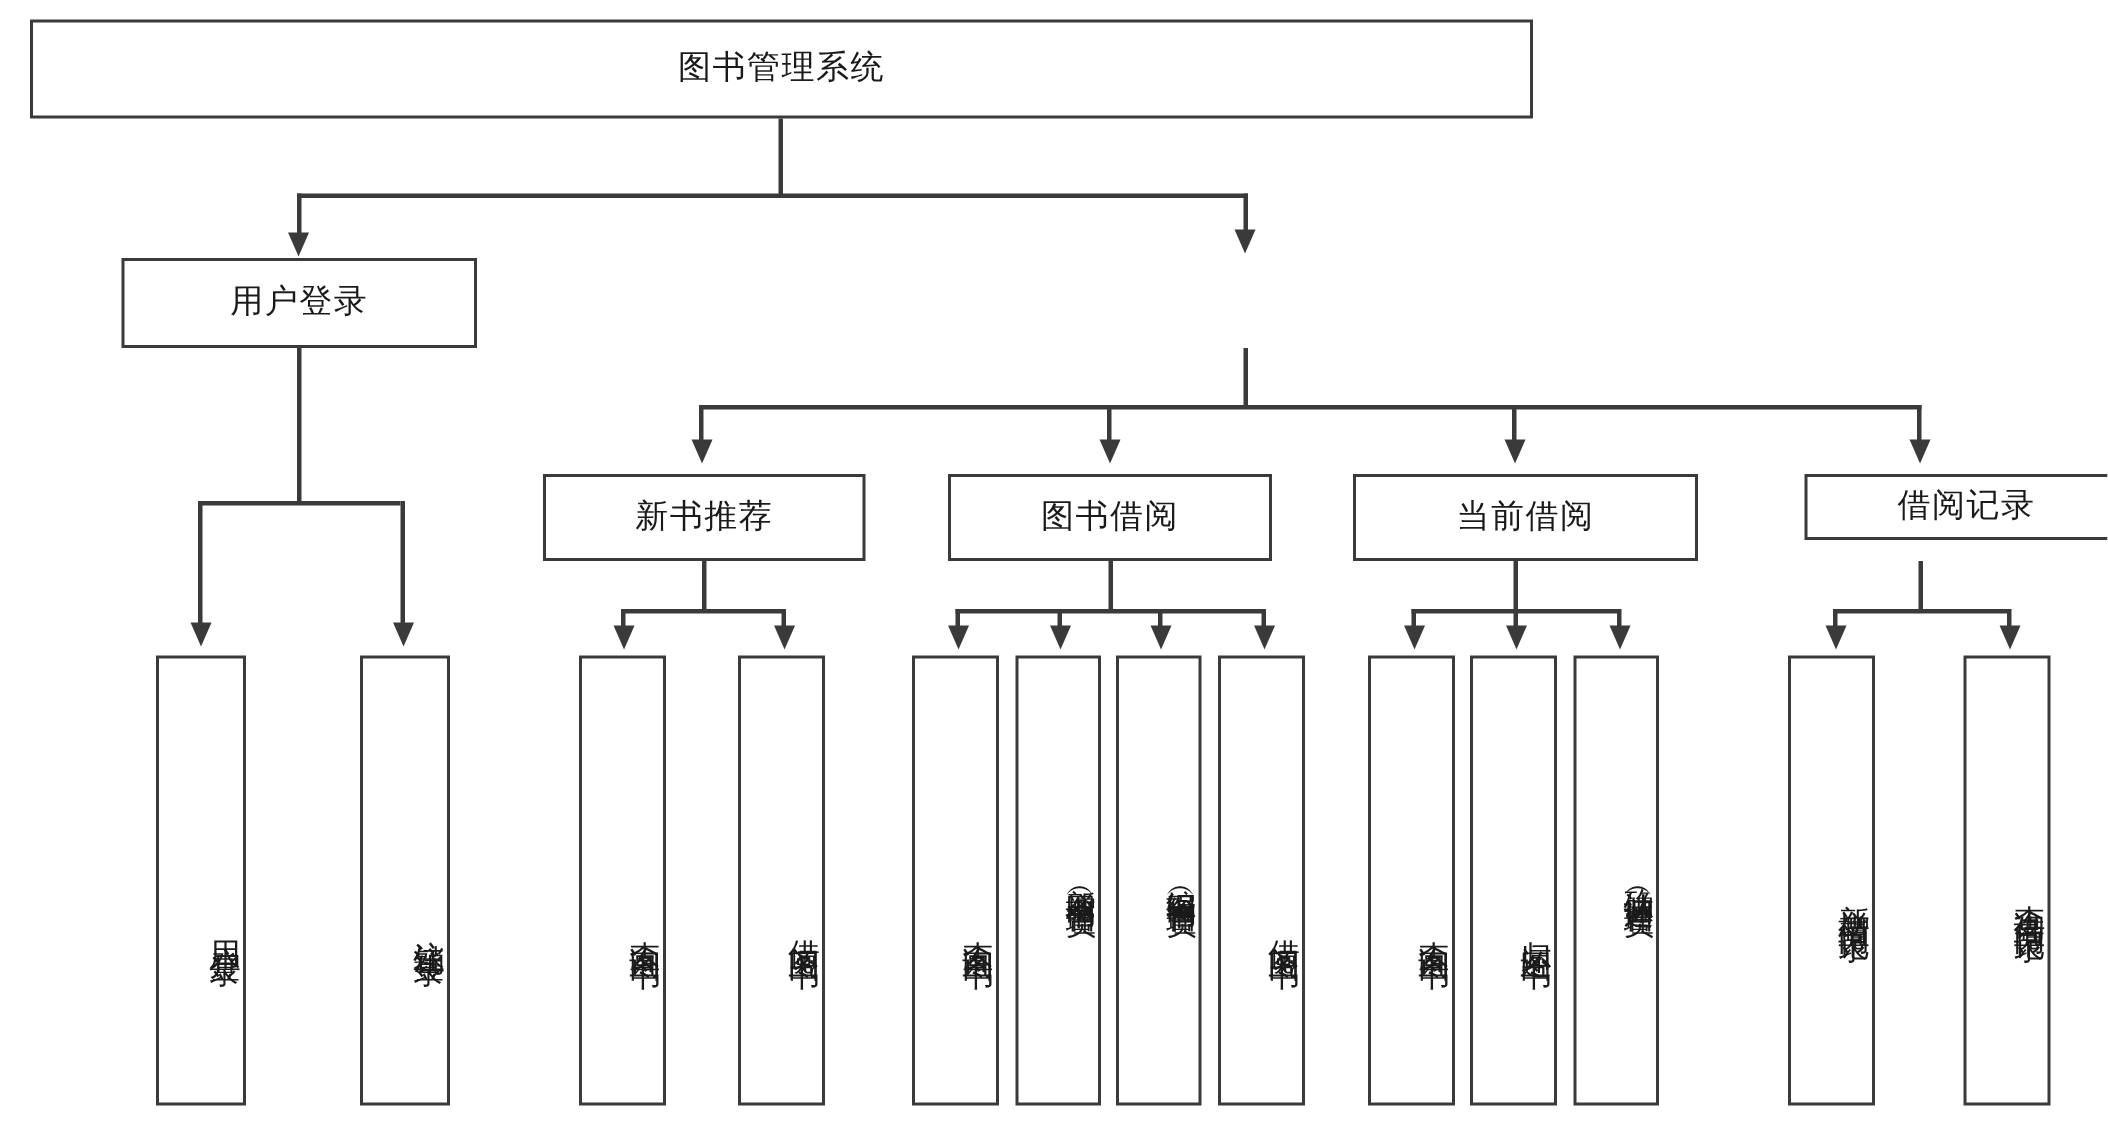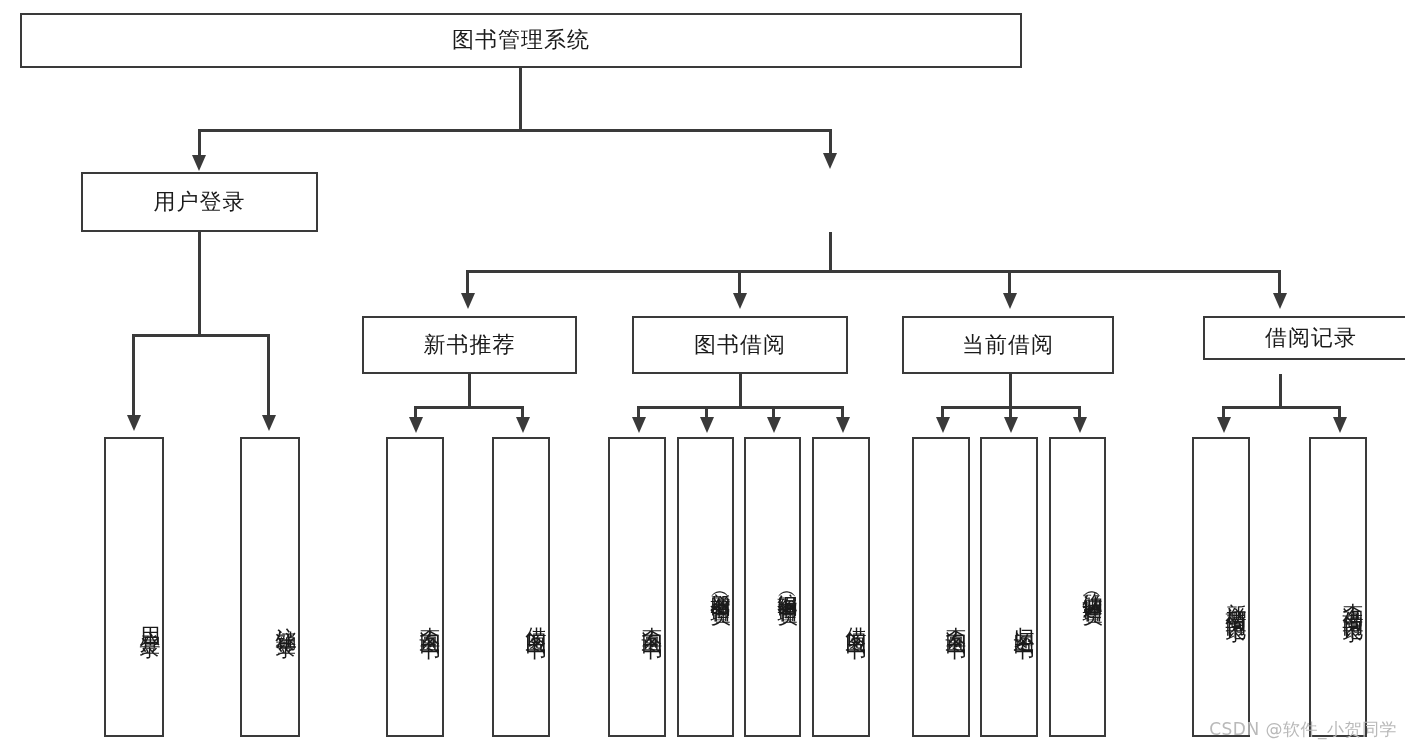--- a/index.html
+++ b/index.html
@@ -74,21 +74,21 @@
     white-space: nowrap;
     z-index: 5;
     letter-spacing: 0.5px;
   }
 </style>
 </head>
 <body>
 
 <div id="canvas">
 
-  <div class="node horizontal" style="left:20px; top:13px; width:1002px; height:55px;">图书管理系统</div>
+  <div class="node horizontal" style="left:20px; top:13px; width:1002px; height:66px;">图书管理系统</div>
 
   <div class="vline" style="left:519px; top:68px; height:63px;"></div>
 
   <div class="hline" style="left:198px; top:129px; width:634px;"></div>
 
   <div class="vline" style="left:198px; top:129px; height:30px;"></div>
   <div class="arrow" style="left:192px; top:155px;"></div>
 
   <div class="vline" style="left:829px; top:129px; height:28px;"></div>
   <div class="arrow" style="left:823px; top:153px;"></div>
@@ -113,21 +113,21 @@
   <div class="arrow" style="left:733px; top:293px;"></div>
 
   <div class="vline" style="left:1008px; top:270px; height:27px;"></div>
   <div class="arrow" style="left:1003px; top:293px;"></div>
 
   <div class="vline" style="left:1278px; top:270px; height:27px;"></div>
   <div class="arrow" style="left:1273px; top:293px;"></div>
 
   <div class="node horizontal" style="left:632px; top:316px; width:216px; height:58px;">图书借阅</div>
   <div class="node horizontal" style="left:362px; top:316px; width:215px; height:58px;">新书推荐</div>
-  <div class="node horizontal" style="left:902px; top:316px; width:212px; height:58px;">当前借阅</div>
+  <div class="node horizontal" style="left:902px; top:316px; width:230px; height:58px;">当前借阅</div>
   <div class="node horizontal" style="left:1203px; top:316px; width:216px; height:44px;">借阅记录</div>
 
   <div class="vline" style="left:468px; top:374px; height:34px;"></div>
   <div class="hline" style="left:414px; top:406px; width:110px;"></div>
   <div class="vline" style="left:414px; top:406px; height:14px;"></div>
   <div class="arrow" style="left:409px; top:417px;"></div>
   <div class="vline" style="left:521px; top:406px; height:14px;"></div>
   <div class="arrow" style="left:516px; top:417px;"></div>
 
   <div class="vline" style="left:739px; top:374px; height:34px;"></div>
@@ -168,15 +168,14 @@
   <div class="node vertical tall-text" style="left:744px; top:437px; width:57px; height:300px; padding-top:4px;">编辑图书（管理员）</div>
   <div class="node vertical" style="left:812px; top:437px; width:58px; height:300px; padding-top:68px;">借阅图书</div>
 
   <div class="node vertical" style="left:912px; top:437px; width:58px; height:300px; padding-top:68px;">查询图书</div>
   <div class="node vertical" style="left:980px; top:437px; width:58px; height:300px; padding-top:68px;">归还图书</div>
   <div class="node vertical tall-text" style="left:1049px; top:437px; width:57px; height:300px; padding-top:4px;">确认归还（管理员）</div>
 
   <div class="node vertical" style="left:1192px; top:437px; width:58px; height:300px; padding-top:28px;">新增借阅记录</div>
   <div class="node vertical" style="left:1309px; top:437px; width:58px; height:300px; padding-top:28px;">查询借阅记录</div>
 
-  <div id="watermark">CSDN @软件_小贺同学</div>
 
 </div>
 
 </body></html>

